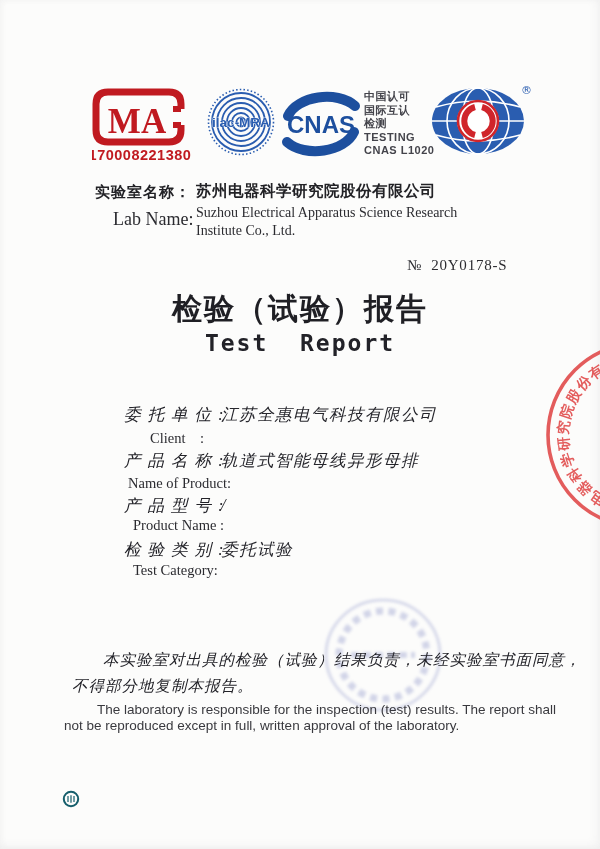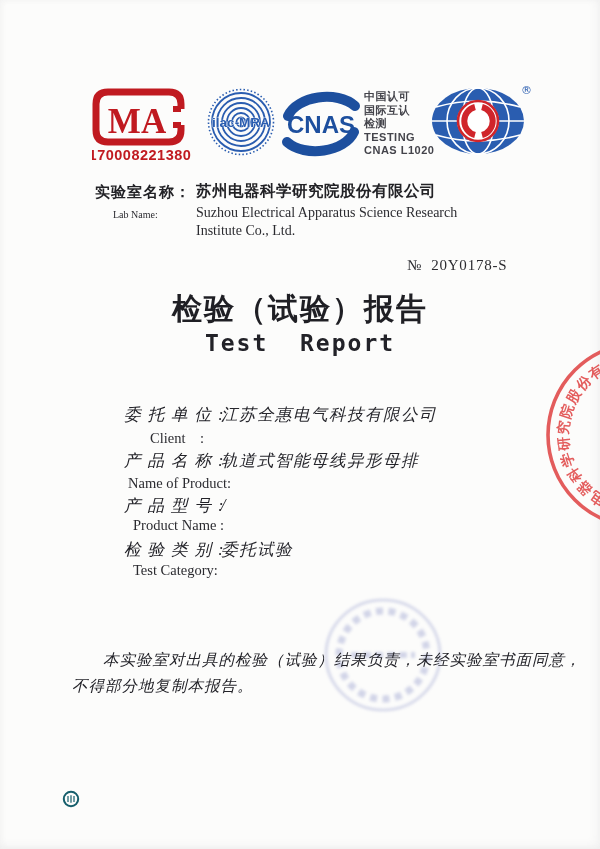--- a/index.html
+++ b/index.html
@@ -12,21 +12,21 @@
   .abs{position:absolute;}
   
   .logos{position:absolute;left:0;top:0;width:600px;height:180px;}
   .accred-text{position:absolute;left:364px;top:90px;line-height:13.5px;
     font-family:"Liberation Sans",sans-serif;font-weight:bold;color:#44444b;font-size:11px;letter-spacing:0.5px;}
   .accred-text div{white-space:nowrap;}
   .reg-mark{position:absolute;left:521px;top:84px;font-size:11px;color:#2a5db0;font-family:"DejaVu Sans",sans-serif;}
   
   .lab-zh-label{position:absolute;left:95px;top:183px;font-family:"Liberation Sans",sans-serif;
     font-weight:bold;font-size:15px;color:#222226;letter-spacing:1px;}
-  .lab-en-label{position:absolute;left:113px;top:209px;font-size:10px;color:#2b2b30;}
+  .lab-en-label{position:absolute;left:113px;top:209px;font-size:18px;color:#2b2b30;}
   .lab-zh-name{position:absolute;left:196px;top:181px;font-family:"Liberation Sans",sans-serif;
     font-weight:bold;font-size:15.5px;color:#222226;letter-spacing:0.5px;}
   .lab-en-1{position:absolute;left:196px;top:205px;font-size:14px;color:#2b2b30;}
   .lab-en-2{position:absolute;left:196px;top:223px;font-size:14px;color:#2b2b30;}
   
   .report-no{position:absolute;left:407px;top:257px;font-size:15px;color:#2b2b30;letter-spacing:0.8px;}
   .report-no .no-sym{margin-right:9px;}
   
   .title-zh{position:absolute;left:0;top:289px;width:600px;text-align:center;
     font-family:"Liberation Sans",sans-serif;font-weight:bold;font-size:30px;color:#1f1f24;letter-spacing:2px;}
@@ -145,20 +145,21 @@
       </defs>
     <g opacity="0.3" filter="url(#blurF)" stroke="#7079bb" fill="none">
       <ellipse cx="80" cy="70" rx="57" ry="55" stroke-width="2.6"></ellipse>
       <circle cx="80" cy="70" r="44" stroke-width="7" stroke-dasharray="7 5.5"></circle>
       <path d="M48 70 H 112" stroke-width="6" stroke-dasharray="8 4"></path>
     </g>
   </svg>
 
   <div class="stmt-zh1 txt">本实验室对出具的检验（试验）结果负责，未经实验室书面同意，</div>
   <div class="stmt-zh2 txt">不得部分地复制本报告。</div>
+  <div class="stmt-en txt">The laboratory is responsible for the inspection (test) results. The report shall not be reproduced except in full, written approval of the laboratory.</div>
 
   <svg class="abs seal" style="left:540px;top:340px;z-index:4;" width="60" height="200" viewBox="0 0 60 200">
     <defs>
       <path id="sealArc" d="M 100 167 A 72 72 0 0 1 100 23"></path>
     </defs>
     <g opacity="0.88">
       <circle cx="100" cy="95" r="92" fill="none" stroke="#e04747" stroke-width="3.6"></circle>
       <text font-size="14" fill="#e04747" font-family="Liberation Sans,sans-serif" font-weight="bold" letter-spacing="1.5">
         <textPath href="#sealArc" startOffset="2%">苏州电器科学研究院股份有限公司</textPath>
       </text>

